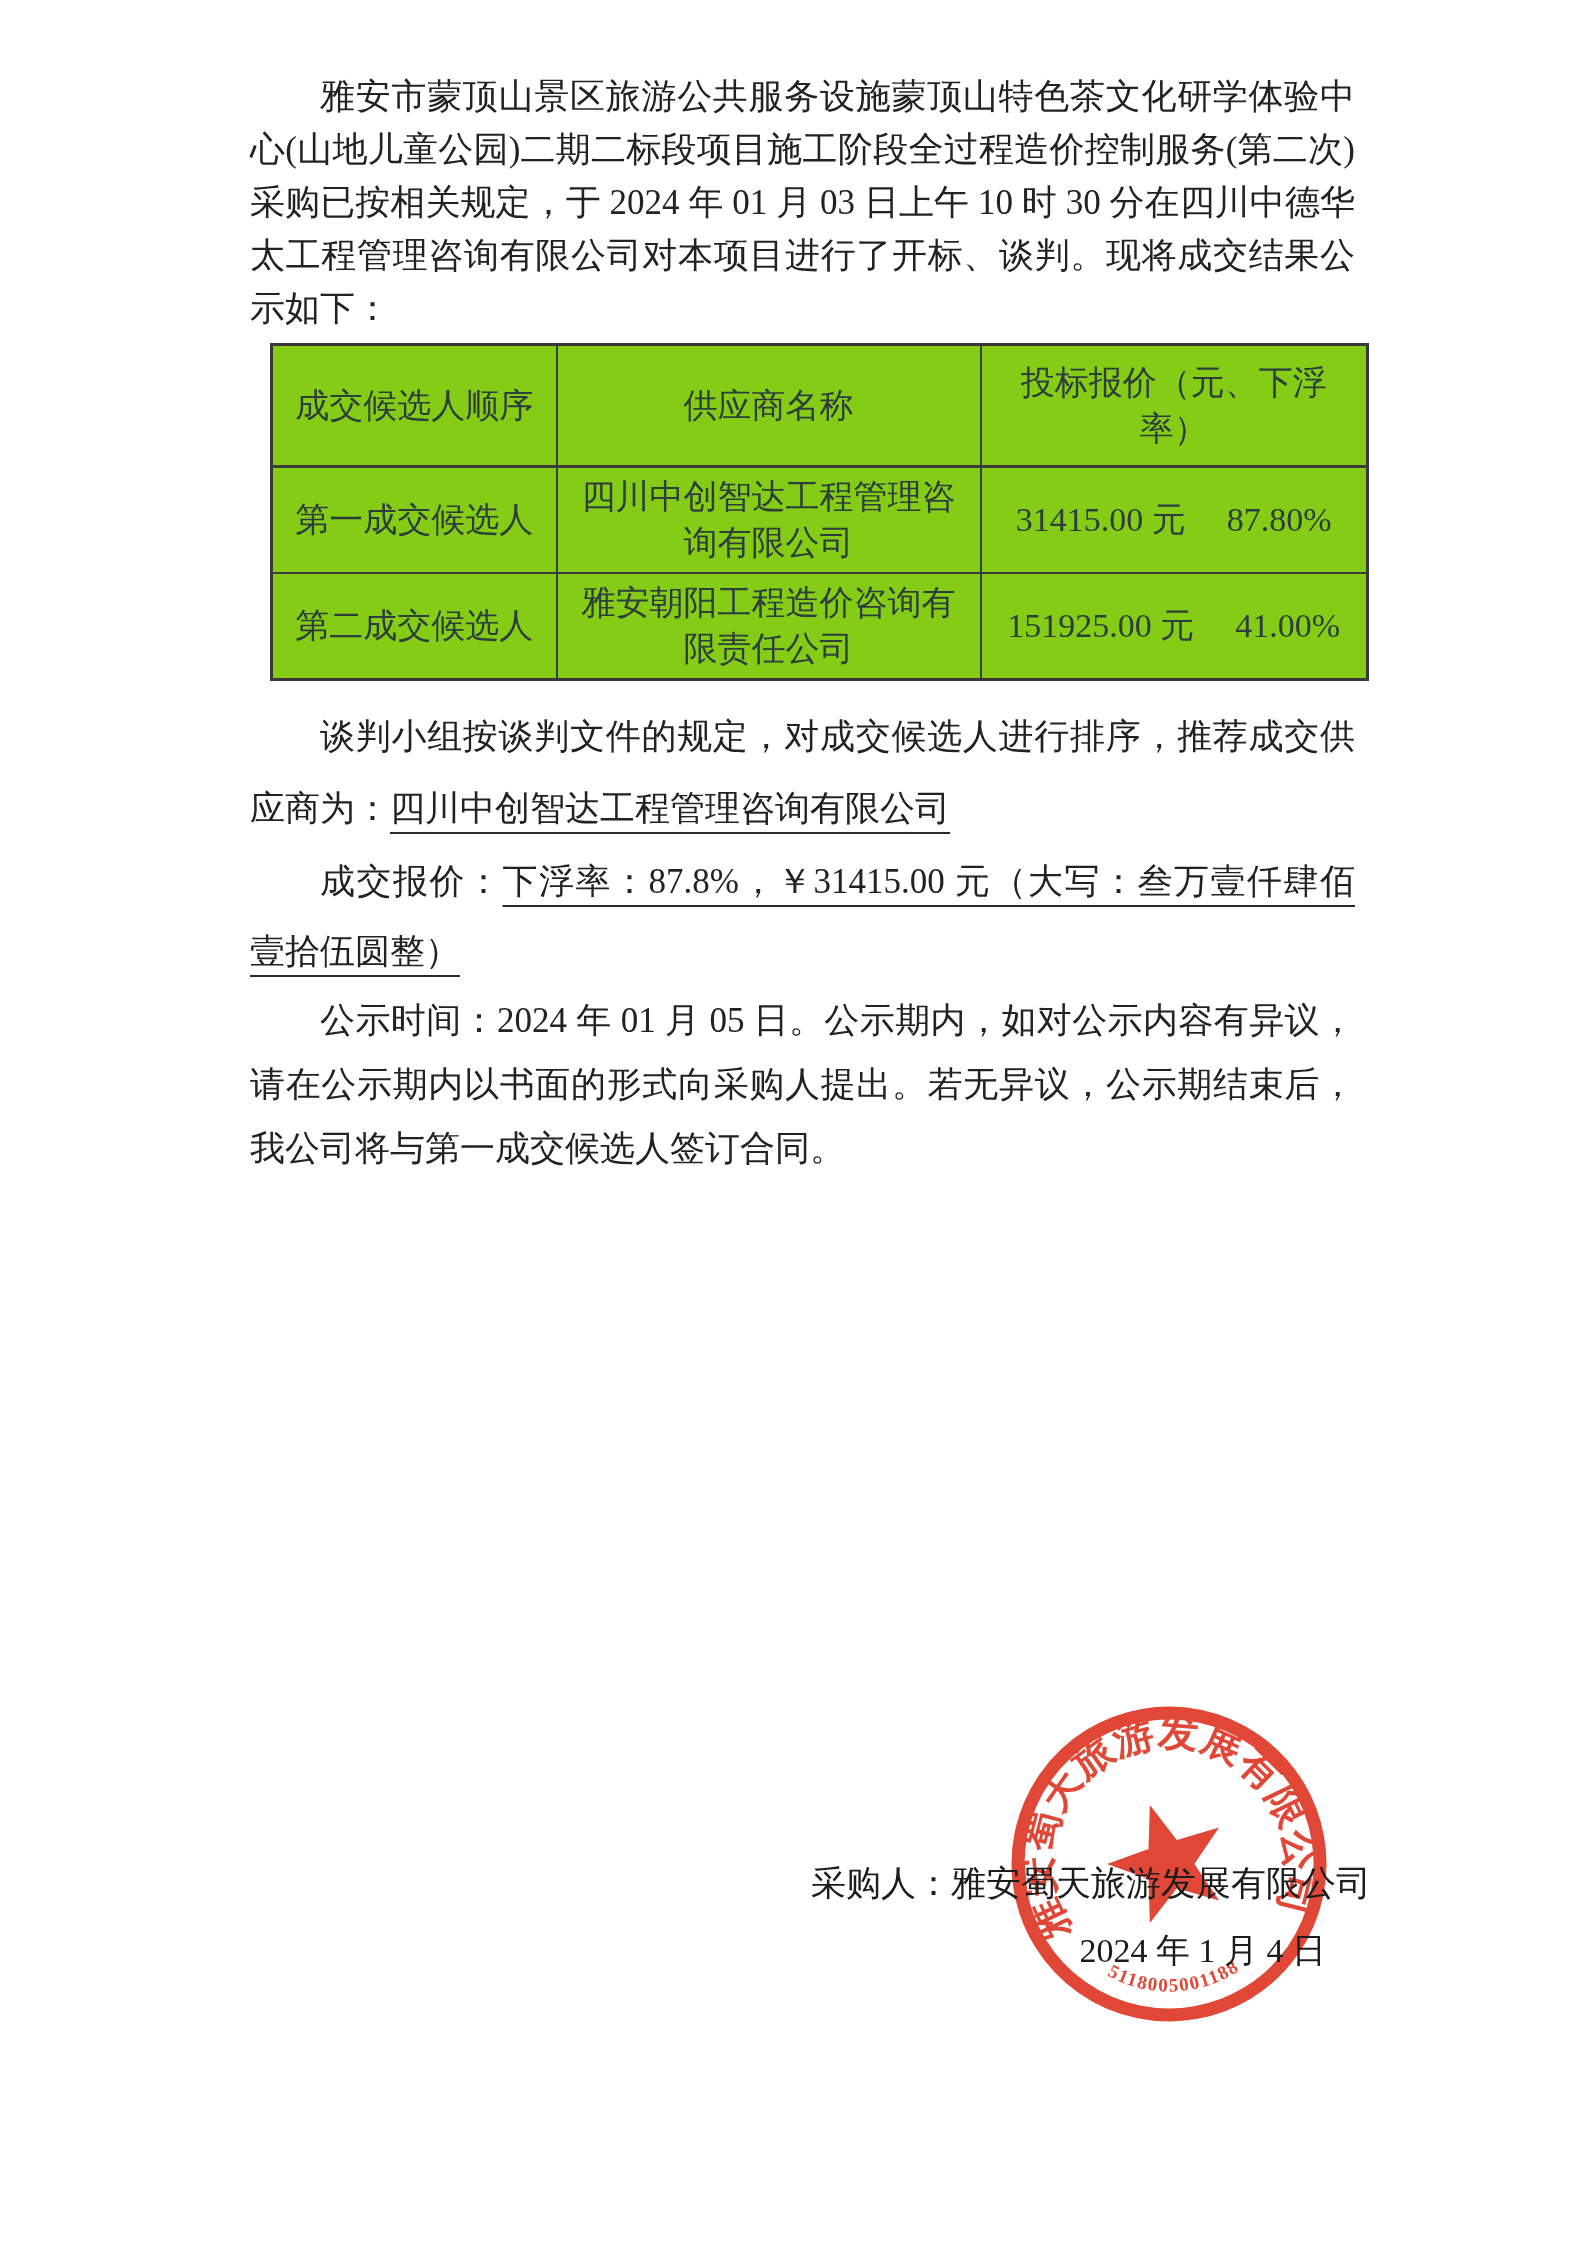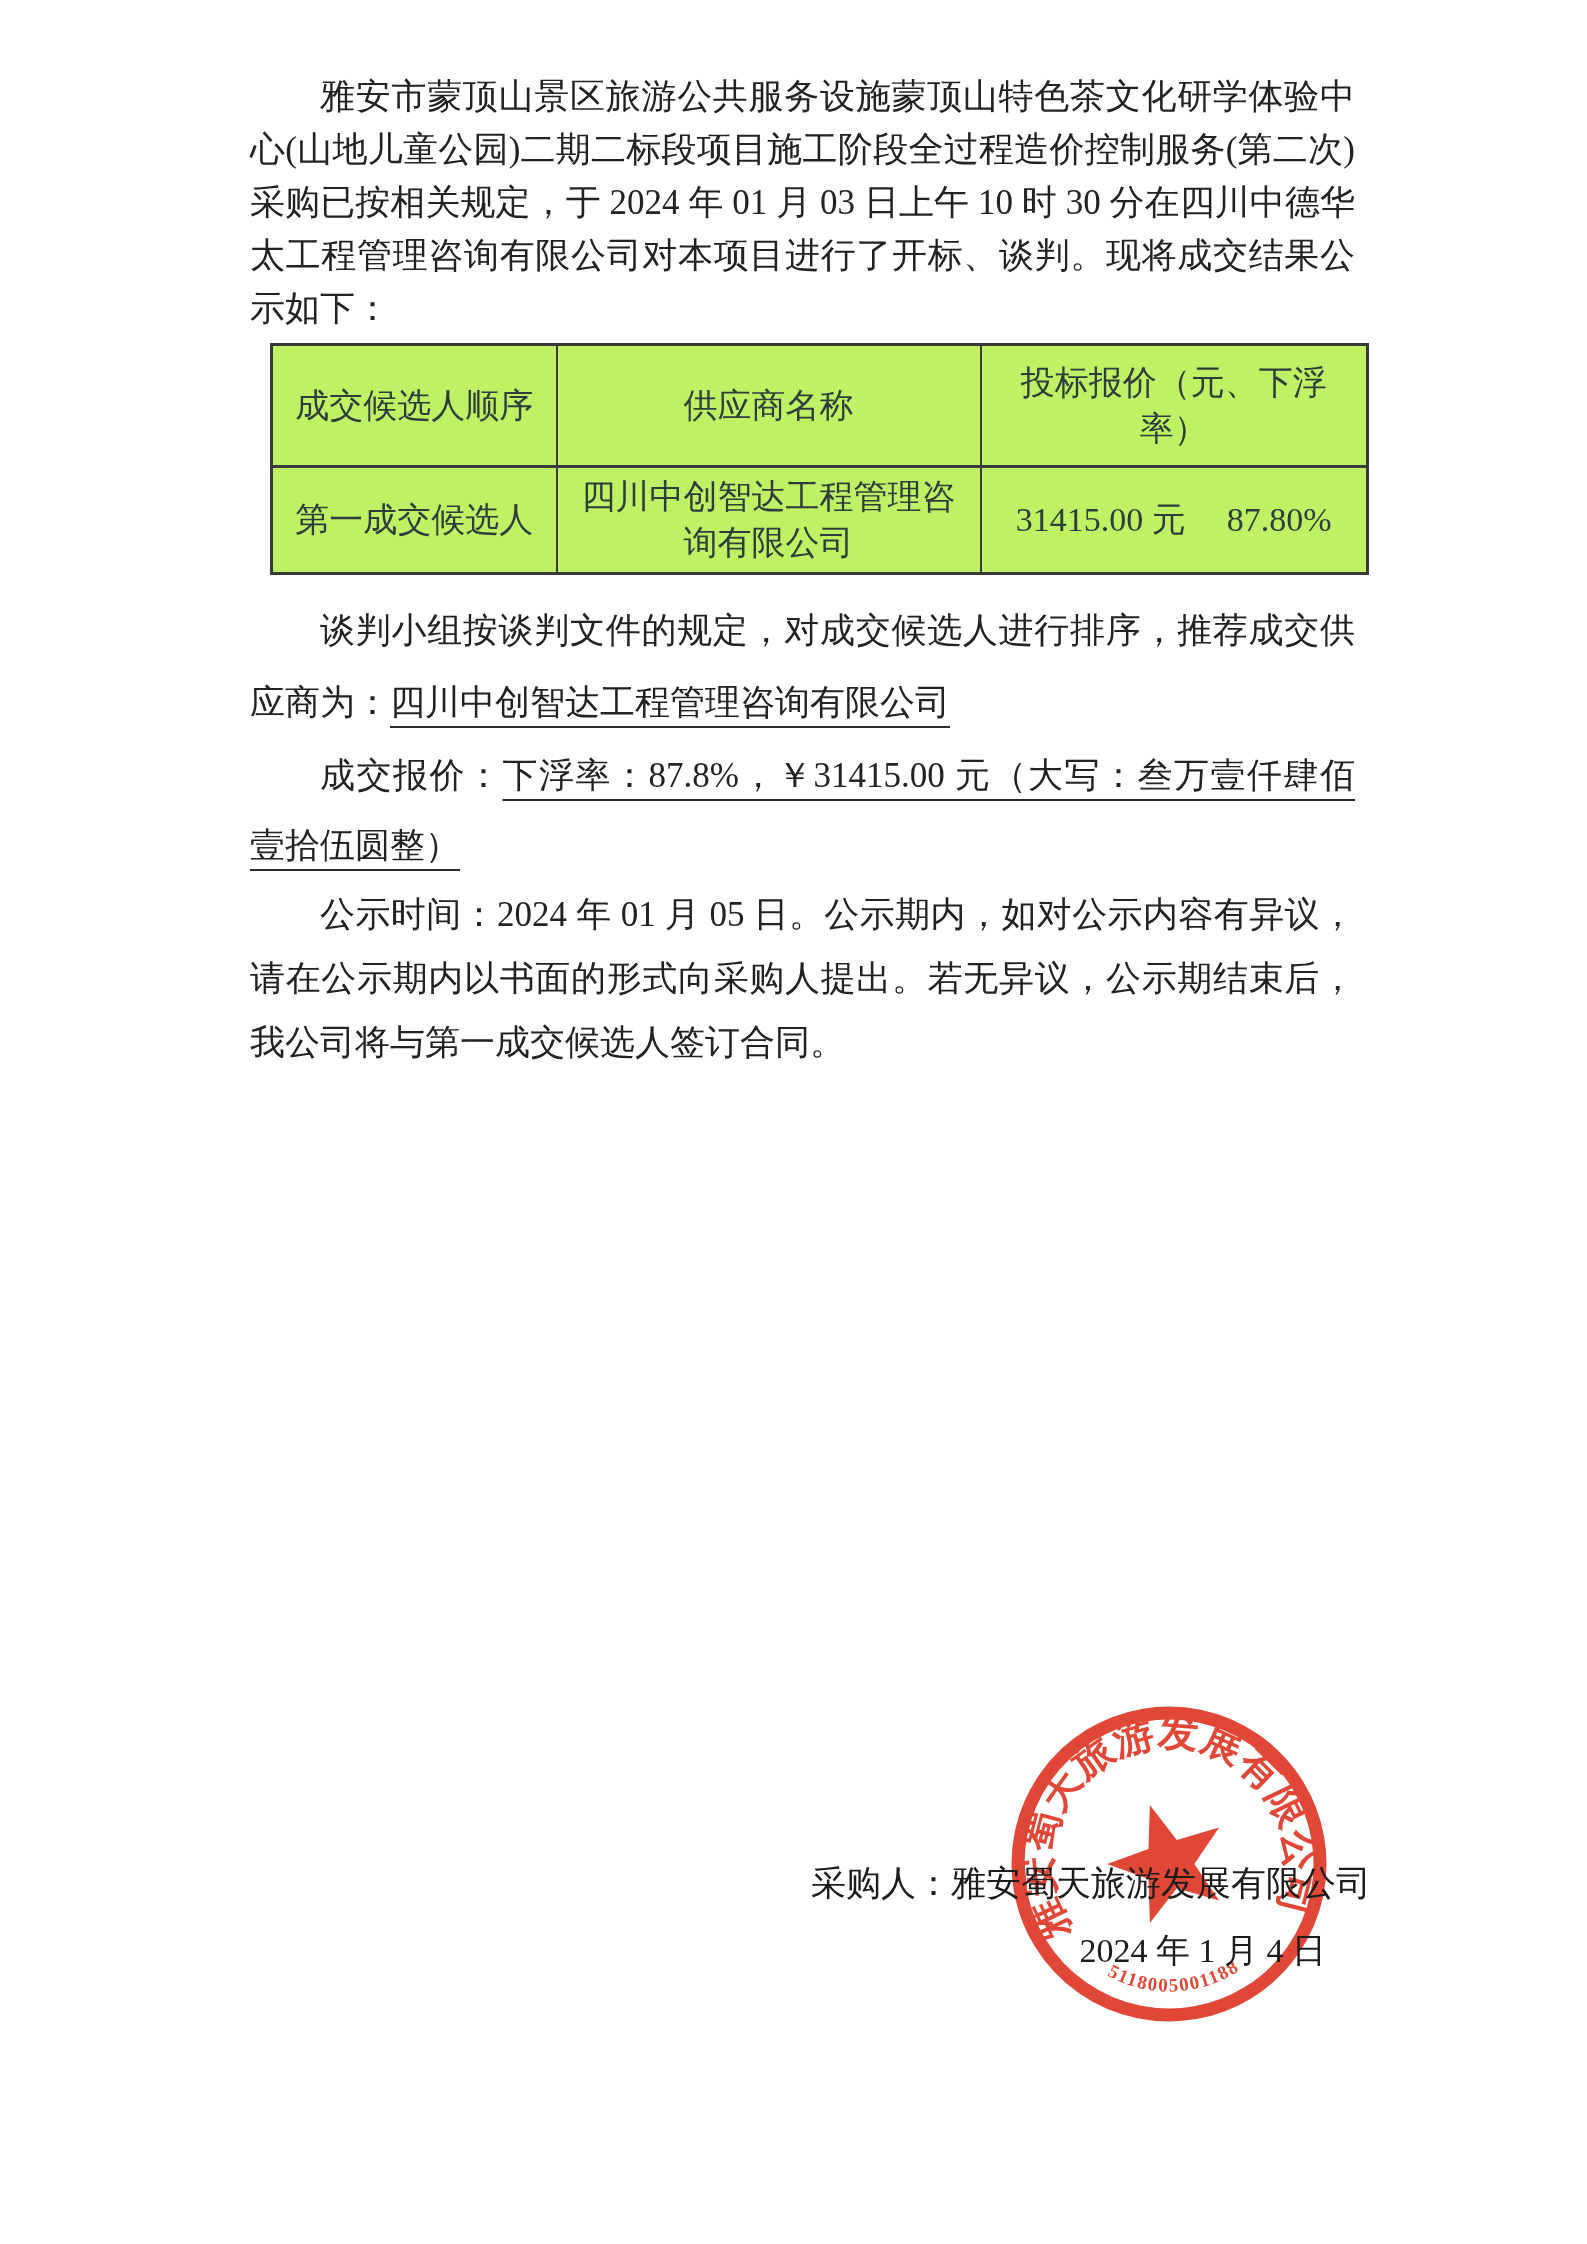--- a/index.html
+++ b/index.html
@@ -42,21 +42,21 @@
     text-decoration-thickness:2px;
     text-decoration-color:#2a2a2a;
   }
   table.result {
     border-collapse:collapse;
     table-layout:fixed;
     width:1098px;
     margin:8px 0 0 270px;
     font-size:34px;
     color:#2e3d3c;
-    background:#bef264;
+    background:#84cc16;
   }
   table.result th, table.result td {
     border:2px solid #3c3c3c;
     text-align:center;
     vertical-align:middle;
     padding:6px 14px;
     font-weight:normal;
     line-height:46px;
   }
   table.result { border:3px solid #383838; }
@@ -115,20 +115,30 @@
       <tr>
         <td>第一成交候选人</td>
         <td>四川中创智达工程管理咨询有限公司</td>
         <td>
           <div class="bid-cell">
             <span>31415.00 元</span>
             <span>87.80%</span>
           </div>
         </td>
       </tr>
+      <tr>
+        <td>第二成交候选人</td>
+        <td>雅安朝阳工程造价咨询有限责任公司</td>
+        <td>
+          <div class="bid-cell">
+            <span>151925.00 元</span>
+            <span>41.00%</span>
+          </div>
+        </td>
+      </tr>
     </tbody>
   </table>
 
   <p class="para after-table indent"><span>谈判小组按谈判文件的规定，对成交候选人进行排序，推荐成交供应商为：</span><u>四川中创智达工程管理咨询有限公司</u></p>
 
   <p class="para award-line indent"><span>成交报价：</span><u>下浮率：87.8%，￥31415.00 元（大写：叁万壹仟肆佰壹拾伍圆整）</u></p>
 
   <p class="para notice indent">公示时间：2024 年 01 月 05 日。公示期内，如对公示内容有异议，请在公示期内以书面的形式向采购人提出。若无异议，公示期结束后，我公司将与第一成交候选人签订合同。</p>
 
   <svg class="seal" viewBox="-170 -170 340 340" xmlns="http://www.w3.org/2000/svg">

